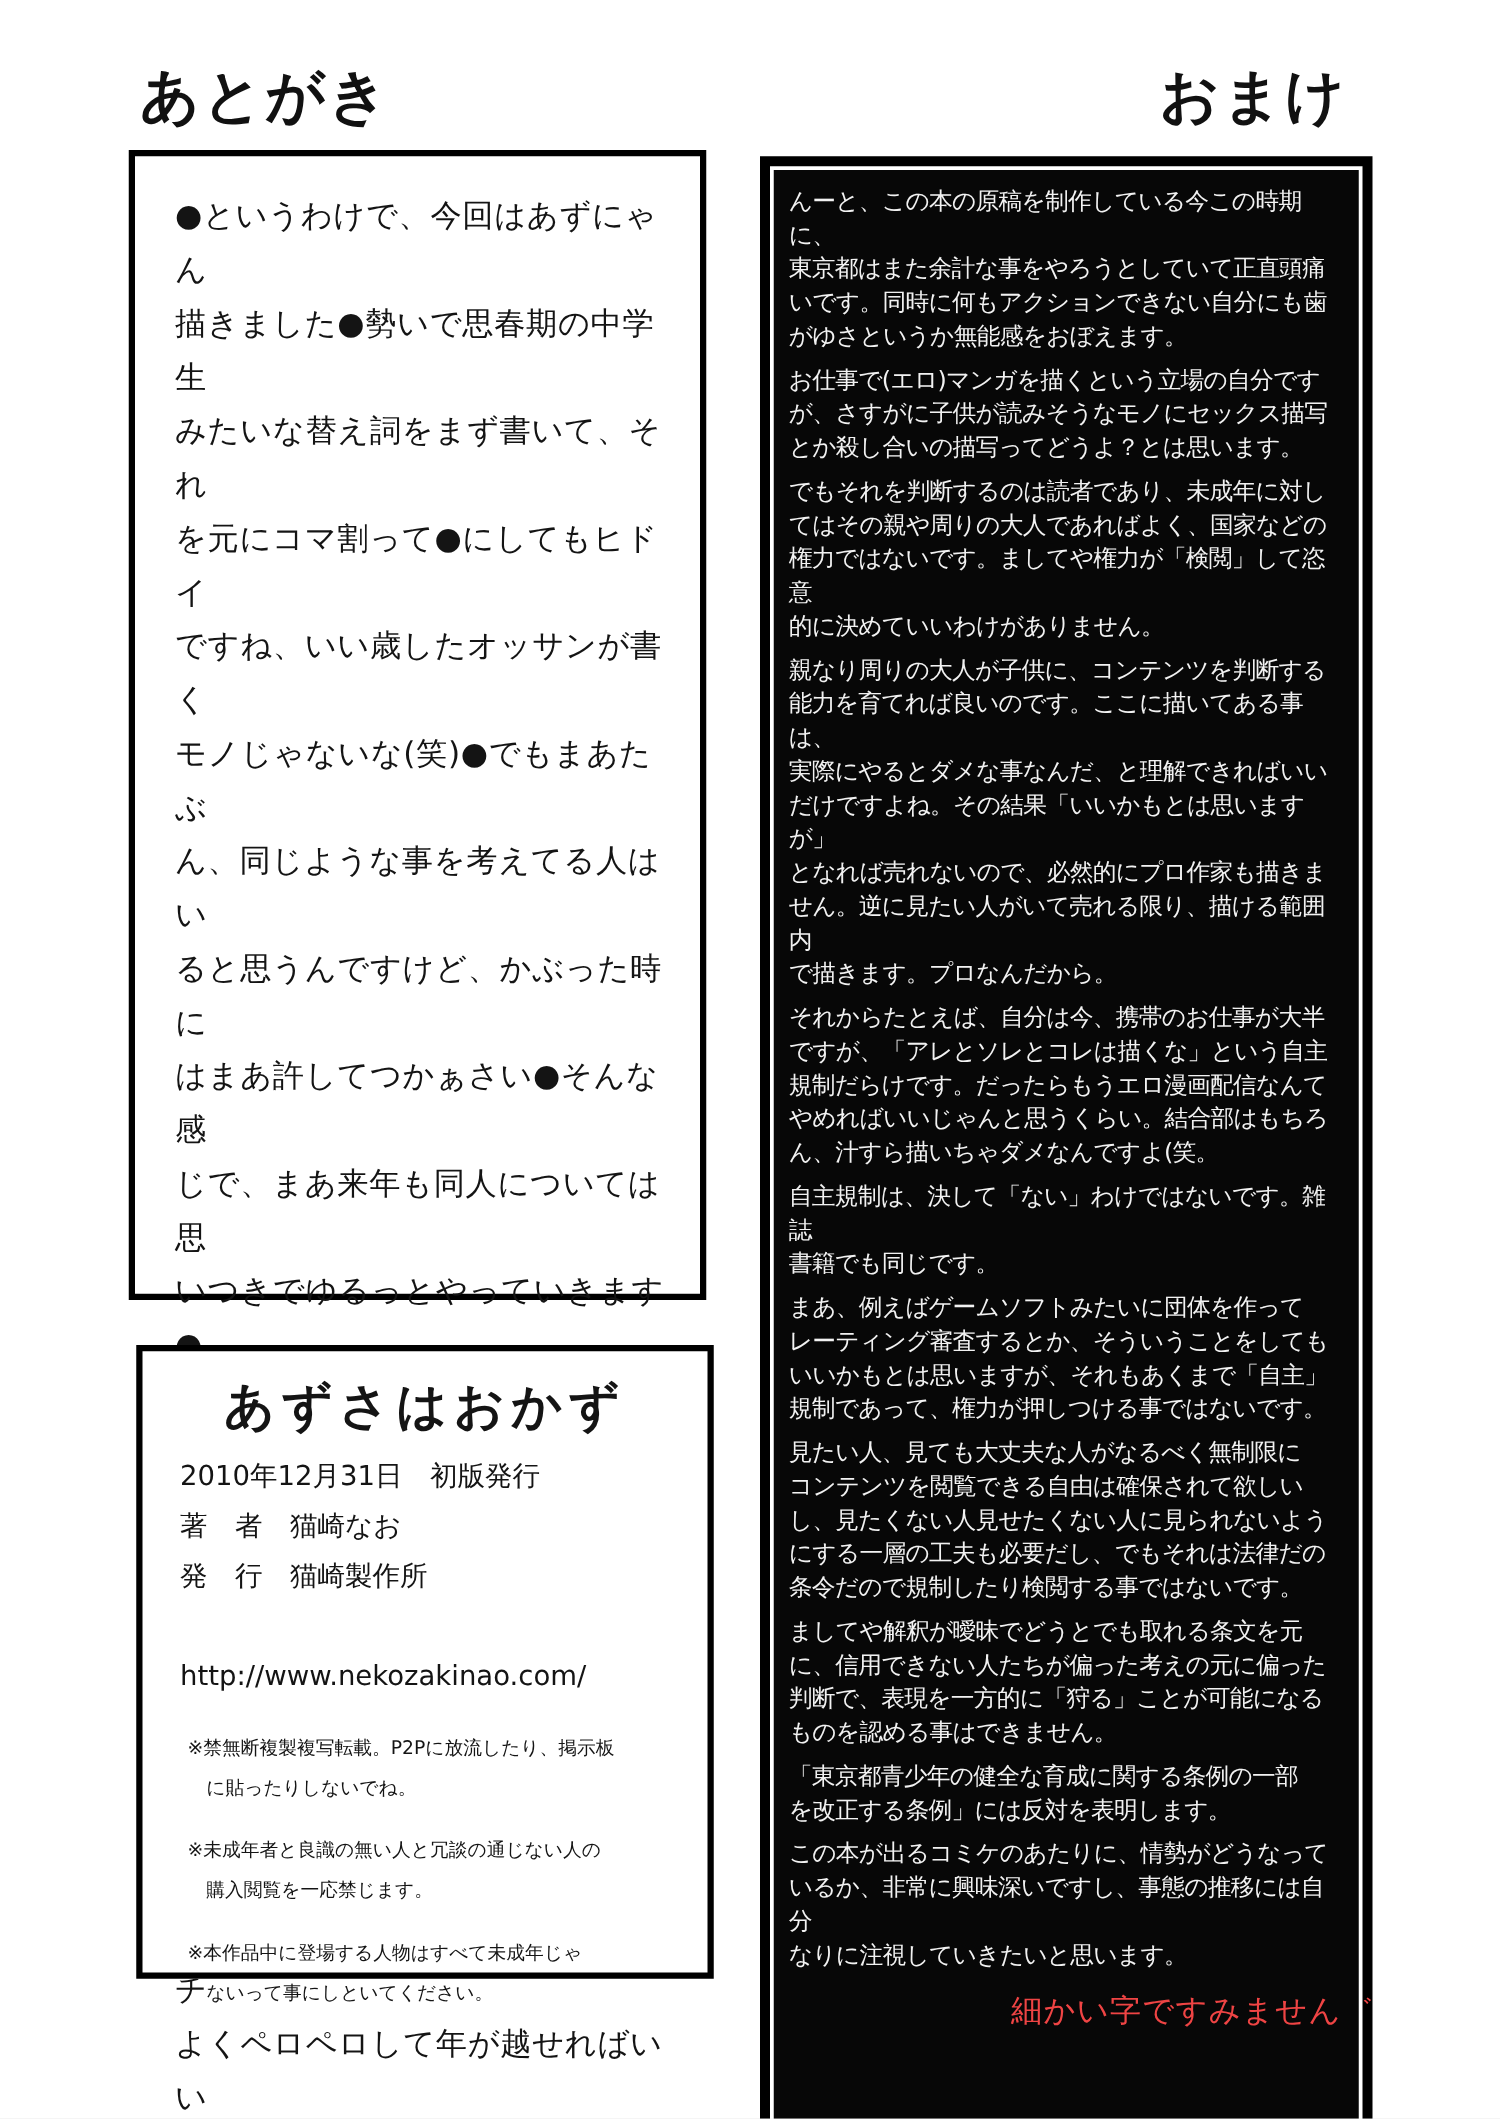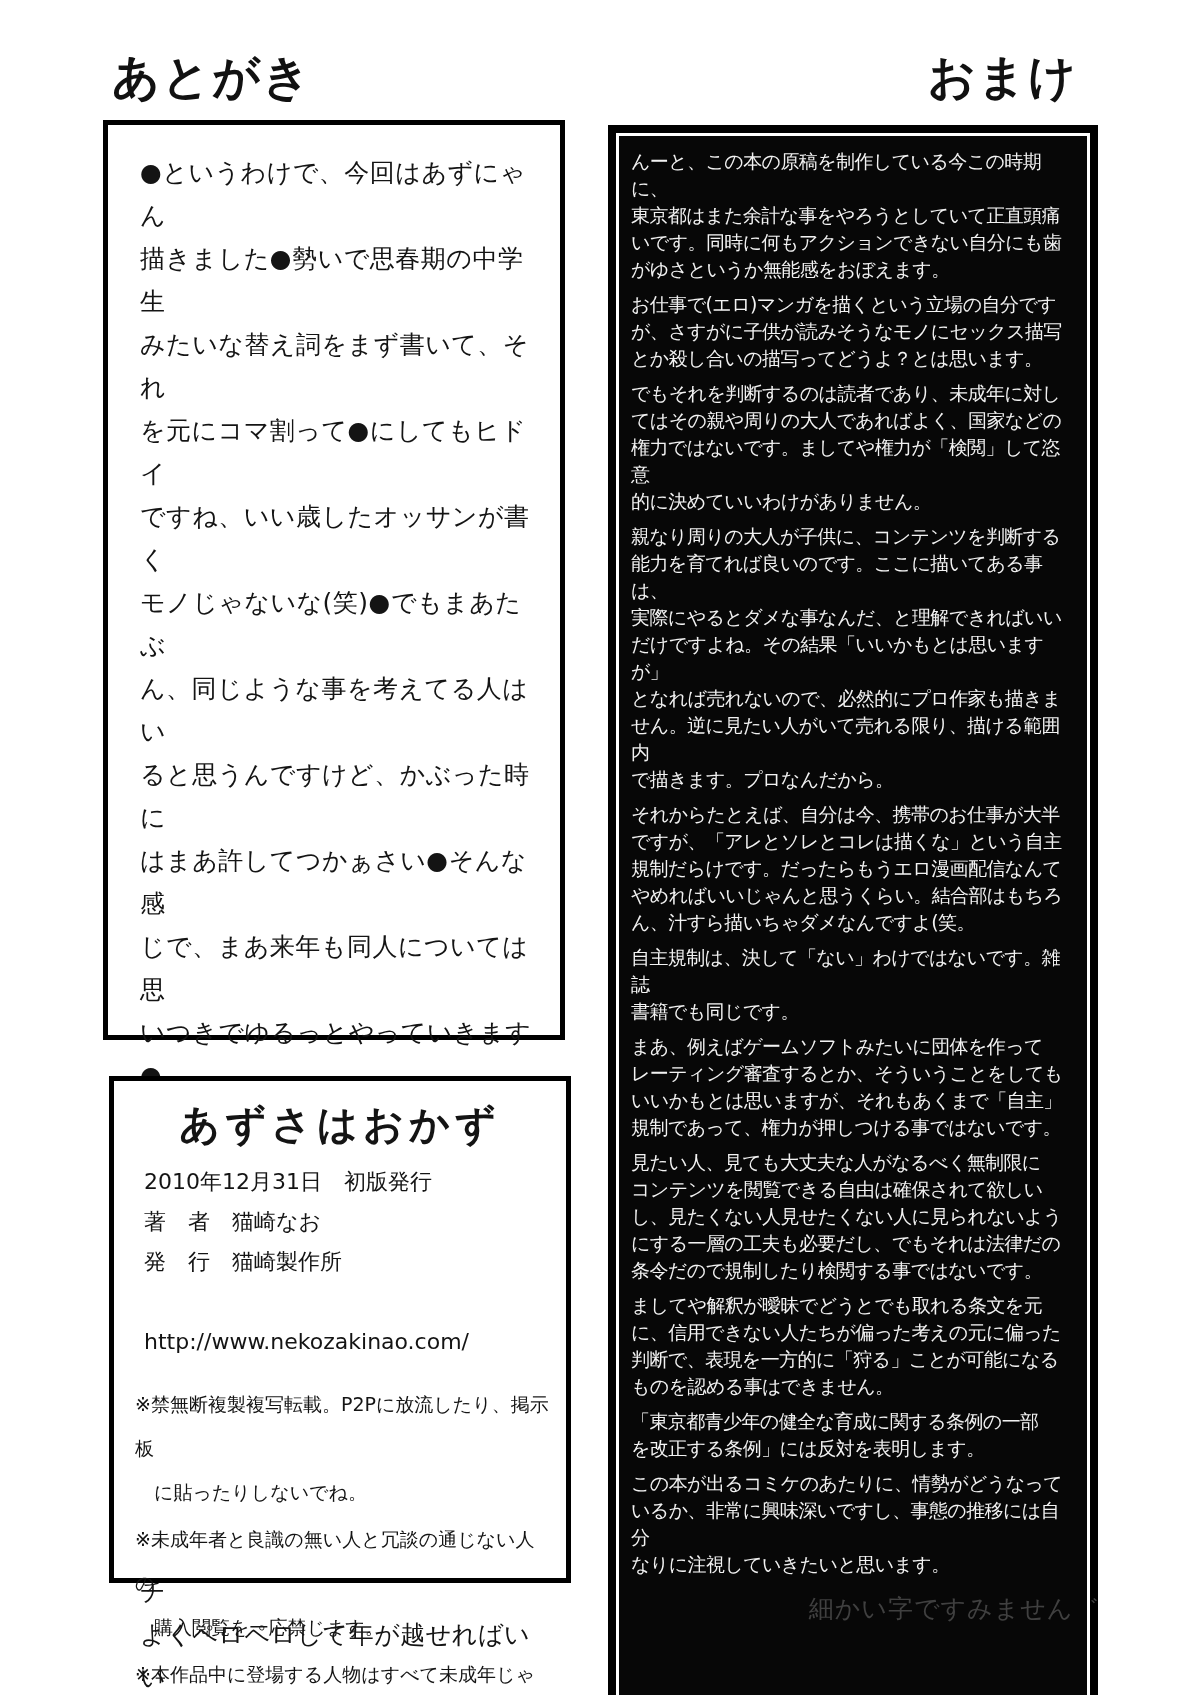--- a/index.html
+++ b/index.html
@@ -56,23 +56,23 @@
     letter-spacing:5px;
   }
   .colophon .row{
     margin:0 0 0 16px;
     font-size:22px;
     line-height:40px;
     white-space:pre-line;
   }
   .colophon .notes{margin:20px 0 0 4px;}
   .colophon .note{
-    margin:3px;
-    font-size:19px;
-    line-height:44px;
+    margin:18px;
+    font-size:15px;
+    line-height:32px;
     white-space:pre-line;
   }
 
   
   .omake-frame{
     position:absolute;
     left:608px;top:125px;width:490px;height:1692px;
     border:8px solid #000;
     background:#fff;
     padding:3px;              
@@ -91,21 +91,21 @@
     letter-spacing:-0.6px;
     white-space:pre-line;
   }
 
   .footer-note{
     position:absolute;
     margin:0;
     right:100px;top:1592px;
     font-size:25px;
     letter-spacing:1px;
-    color:#404040;
+    color:#ef4444;
   }
 </style>
 </head>
 <body>
 
 <div class="page">
 
   <h1 class="hdr hdr-left">あとがき</h1>
   <h1 class="hdr hdr-right">おまけ</h1>
 

